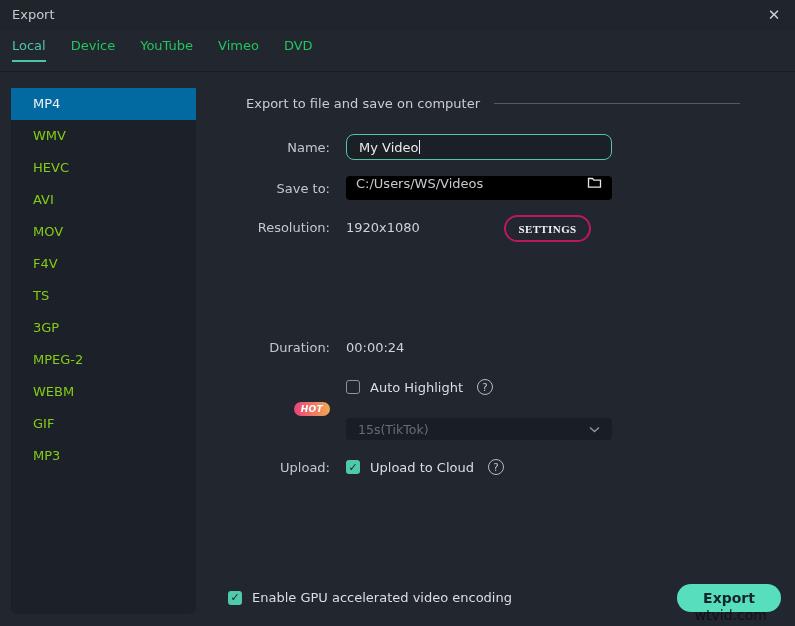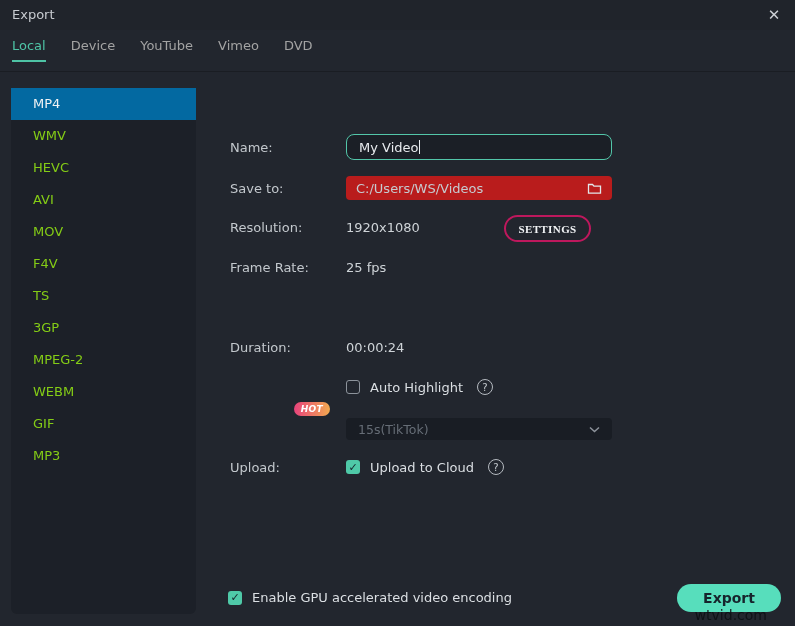--- a/index.html
+++ b/index.html
@@ -7,49 +7,49 @@
           font-family:"DejaVu Sans","Liberation Sans",sans-serif;color:#d5d9dd;}
 
   
   .titlebar{position:absolute;top:0;left:0;right:0;height:30px;background:#20242b;}
   .title{position:absolute;left:12px;top:7px;font-size:13px;color:#c7cbd0;}
   .close-btn{position:absolute;right:11px;top:5px;width:20px;height:20px;display:flex;
              align-items:center;justify-content:center;font-size:15px;color:#ccd0d5;cursor:pointer;}
 
   
   .tabs{position:absolute;top:38px;left:12px;display:flex;}
-  .tab{margin-right:25px;font-size:13px;color:#a3a3a3;padding-bottom:7px;cursor:pointer;}
+  .tab{margin-right:25px;font-size:13px;color:#22c55e;padding-bottom:7px;cursor:pointer;}
   .tab.active{color:#4ec3a5;border-bottom:2px solid #4ec3a5;}
   .tabbar-line{position:absolute;top:71px;left:0;right:0;height:1px;background:#1a1d23;}
 
   
   .sidebar{position:absolute;left:11px;top:88px;width:185px;height:526px;background:#1c2028;
            border-radius:0 0 6px 6px;}
   .side-item{height:32px;line-height:32px;padding-left:22px;font-size:13px;color:#84cc16;cursor:pointer;}
   .side-item.selected{background:#0369a1;color:#f0f2f4;}
 
   
   .section-head{position:absolute;left:246px;top:96px;right:55px;display:flex;align-items:center;}
   .section-title{font-size:13px;color:#c9cdd2;white-space:nowrap;}
   .section-line{flex:1;height:1px;background:#565b62;margin-left:14px;margin-right:0;}
 
   
   .form-row{position:absolute;left:230px;height:28px;display:flex;align-items:center;}
-  .row-label{width:100px;text-align:left;font-size:13px;color:#c3c8cd;margin-right:16px;flex:none;}
+  .row-label{width:100px;text-align:right;font-size:13px;color:#c3c8cd;margin-right:16px;flex:none;}
   .row-value{font-size:13px;color:#cfd4d8;}
 
   
   .name-input{box-sizing:border-box;width:266px;height:26px;border:1.5px solid #53c6a9;border-radius:8px;
               background:#1b1f26;display:flex;align-items:center;padding:12px 12px;cursor:text;}
   .name-text{font-size:13px;color:#e8ebee;}
   .caret{width:1px;height:14px;background:#e9edf0;margin-left:1px;}
 
   
-  .path-field{box-sizing:border-box;width:266px;height:24px;background:#b91c1c;border-radius:4px;
-              display:flex;align-items:center;padding:0 10px;cursor:text;}
+  .path-field{box-sizing:border-box;width:266px;height:24px;background:#000000;border-radius:4px;
+              display:flex;align-items:flex-start;padding:0 10px;cursor:text;}
   .path-text{font-size:13px;color:#c6cbd0;}
   .folder-btn{margin-left:auto;display:flex;align-items:center;cursor:pointer;}
 
   
   .settings-btn{position:absolute;left:504px;top:215px;width:83px;height:23px;border:2px solid #be185d;
                 border-radius:14px;background:transparent;color:#f2f4f6;font-weight:bold;font-size:11px;
                 letter-spacing:.4px;display:flex;align-items:center;justify-content:center;cursor:pointer;
                 font-family:Liberation Serif, serif;}
   .export-btn{position:absolute;left:677px;top:584px;width:104px;height:28px;border-radius:15px;
               background:#57debc;color:#16242c;font-size:14px;font-weight:bold;display:flex;
@@ -109,20 +109,24 @@
     <div class="side-item">MOV</div>
     <div class="side-item">F4V</div>
     <div class="side-item">TS</div>
     <div class="side-item">3GP</div>
     <div class="side-item">MPEG-2</div>
     <div class="side-item">WEBM</div>
     <div class="side-item">GIF</div>
     <div class="side-item">MP3</div>
   </div>
 
+  <div class="section-head">
+    <span class="section-title">Export to file and save on computer</span>
+    <span class="section-line"></span>
+  </div>
 
   <div class="form-row" style="top:133px;">
     <span class="row-label">Name:</span>
     <div class="name-input">
       <span class="name-text">My Video</span>
       <span class="caret"></span>
     </div>
   </div>
 
   <div class="form-row" style="top:174px;">
@@ -136,24 +140,20 @@
       </span>
     </div>
   </div>
 
   <div class="form-row" style="top:213px;">
     <span class="row-label">Resolution:</span>
     <span class="row-value">1920x1080</span>
   </div>
   <div class="settings-btn">SETTINGS</div>
 
-  <div class="form-row" style="top:253px;">
-    <span class="row-label">Frame Rate:</span>
-    <span class="row-value">25 fps</span>
-  </div>
 
 
   <div class="form-row" style="top:333px;">
     <span class="row-label">Duration:</span>
     <span class="row-value">00:00:24</span>
   </div>
 
   <div class="form-row" style="top:373px;">
     <span class="badge-col">
       <span class="hot-badge">HOT</span>

